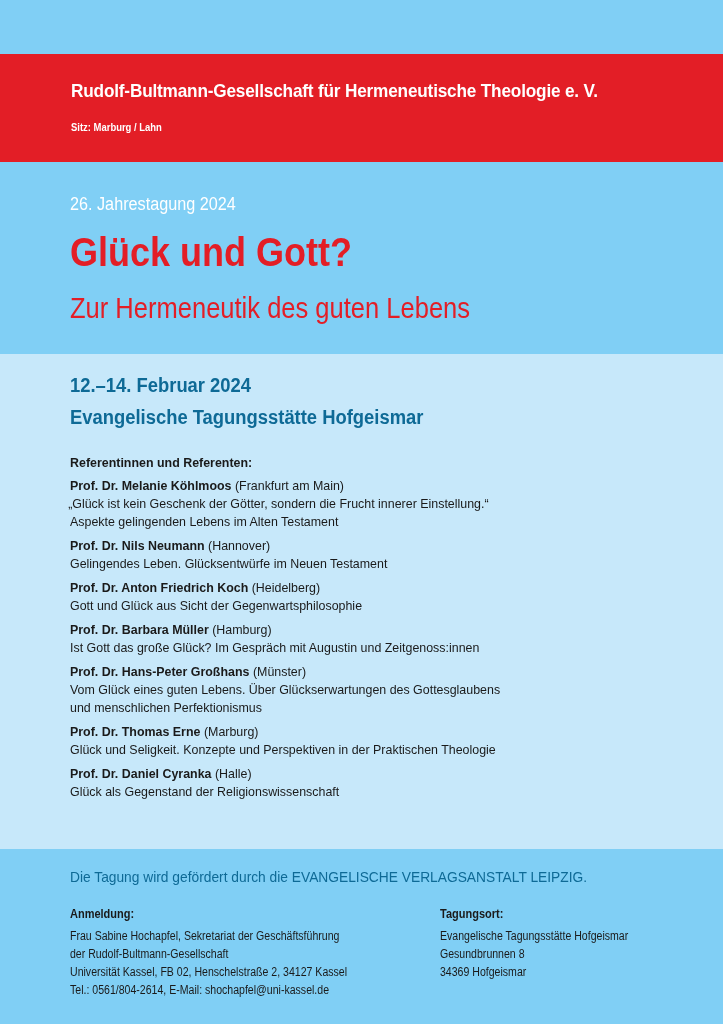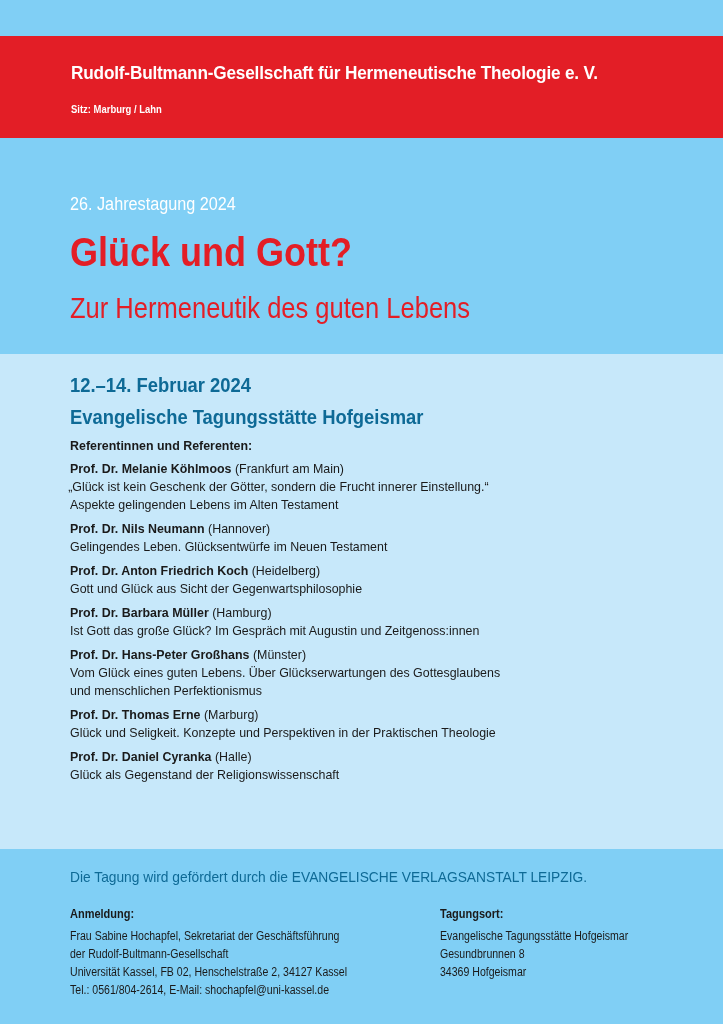--- a/index.html
+++ b/index.html
@@ -4,21 +4,21 @@
   <style>
     html, body { margin: 0; padding: 0; }
     body {
       width: 723px; height: 1024px; overflow: hidden;
       font-family: "Liberation Sans", sans-serif;
       background: #80cff5;
       position: relative;
     }
     .band { position: absolute; left: 0; width: 723px; }
     .top-blue { top: 0; height: 54px; background: #80cff5; }
-    .red-band { top: 36px; height: 102px; background: #e31e26; }
+    .red-band { top: 54px; height: 114px; background: #e31e26; }
     .red-band .org {
       position: absolute; left: 71px; top: 26px;
       color: #ffffff; font-size: 18.5px; font-weight: bold;
       letter-spacing: -0.2px; white-space: nowrap;
       transform: scaleX(0.93); transform-origin: left top;
     }
     .red-band .seat {
       position: absolute; left: 71px; top: 67px;
       color: #ffffff; font-size: 10.5px; font-weight: bold;
       transform: scaleX(0.9); transform-origin: left top;
@@ -44,21 +44,21 @@
       position: absolute; left: 70px; top: 20px;
       color: #0e6a96; font-size: 20px; font-weight: bold;
       transform: scaleX(0.92); transform-origin: left top;
     }
     .venue {
       position: absolute; left: 70px; top: 52px;
       color: #0e6a96; font-size: 20px; font-weight: bold;
       transform: scaleX(0.92); transform-origin: left top; white-space: nowrap;
     }
     .speakers {
-      position: absolute; left: 70px; top: 83px; width: 600px;
+      position: absolute; left: 70px; top: 100px; width: 600px;
       color: #1a1a1a; font-size: 13.5px; line-height: 18px;
     }
     .speakers .heading {
       font-weight: bold; margin-bottom: 5px;
       transform: scaleX(0.92); transform-origin: left top;
     }
     .speaker { margin-bottom: 6px; transform: scaleX(0.92); transform-origin: left top; white-space: nowrap; }
     .speaker .name { font-weight: bold; }
     .footer-band { top: 849px; height: 184px; background: #80cff5; }
     .sponsor {

